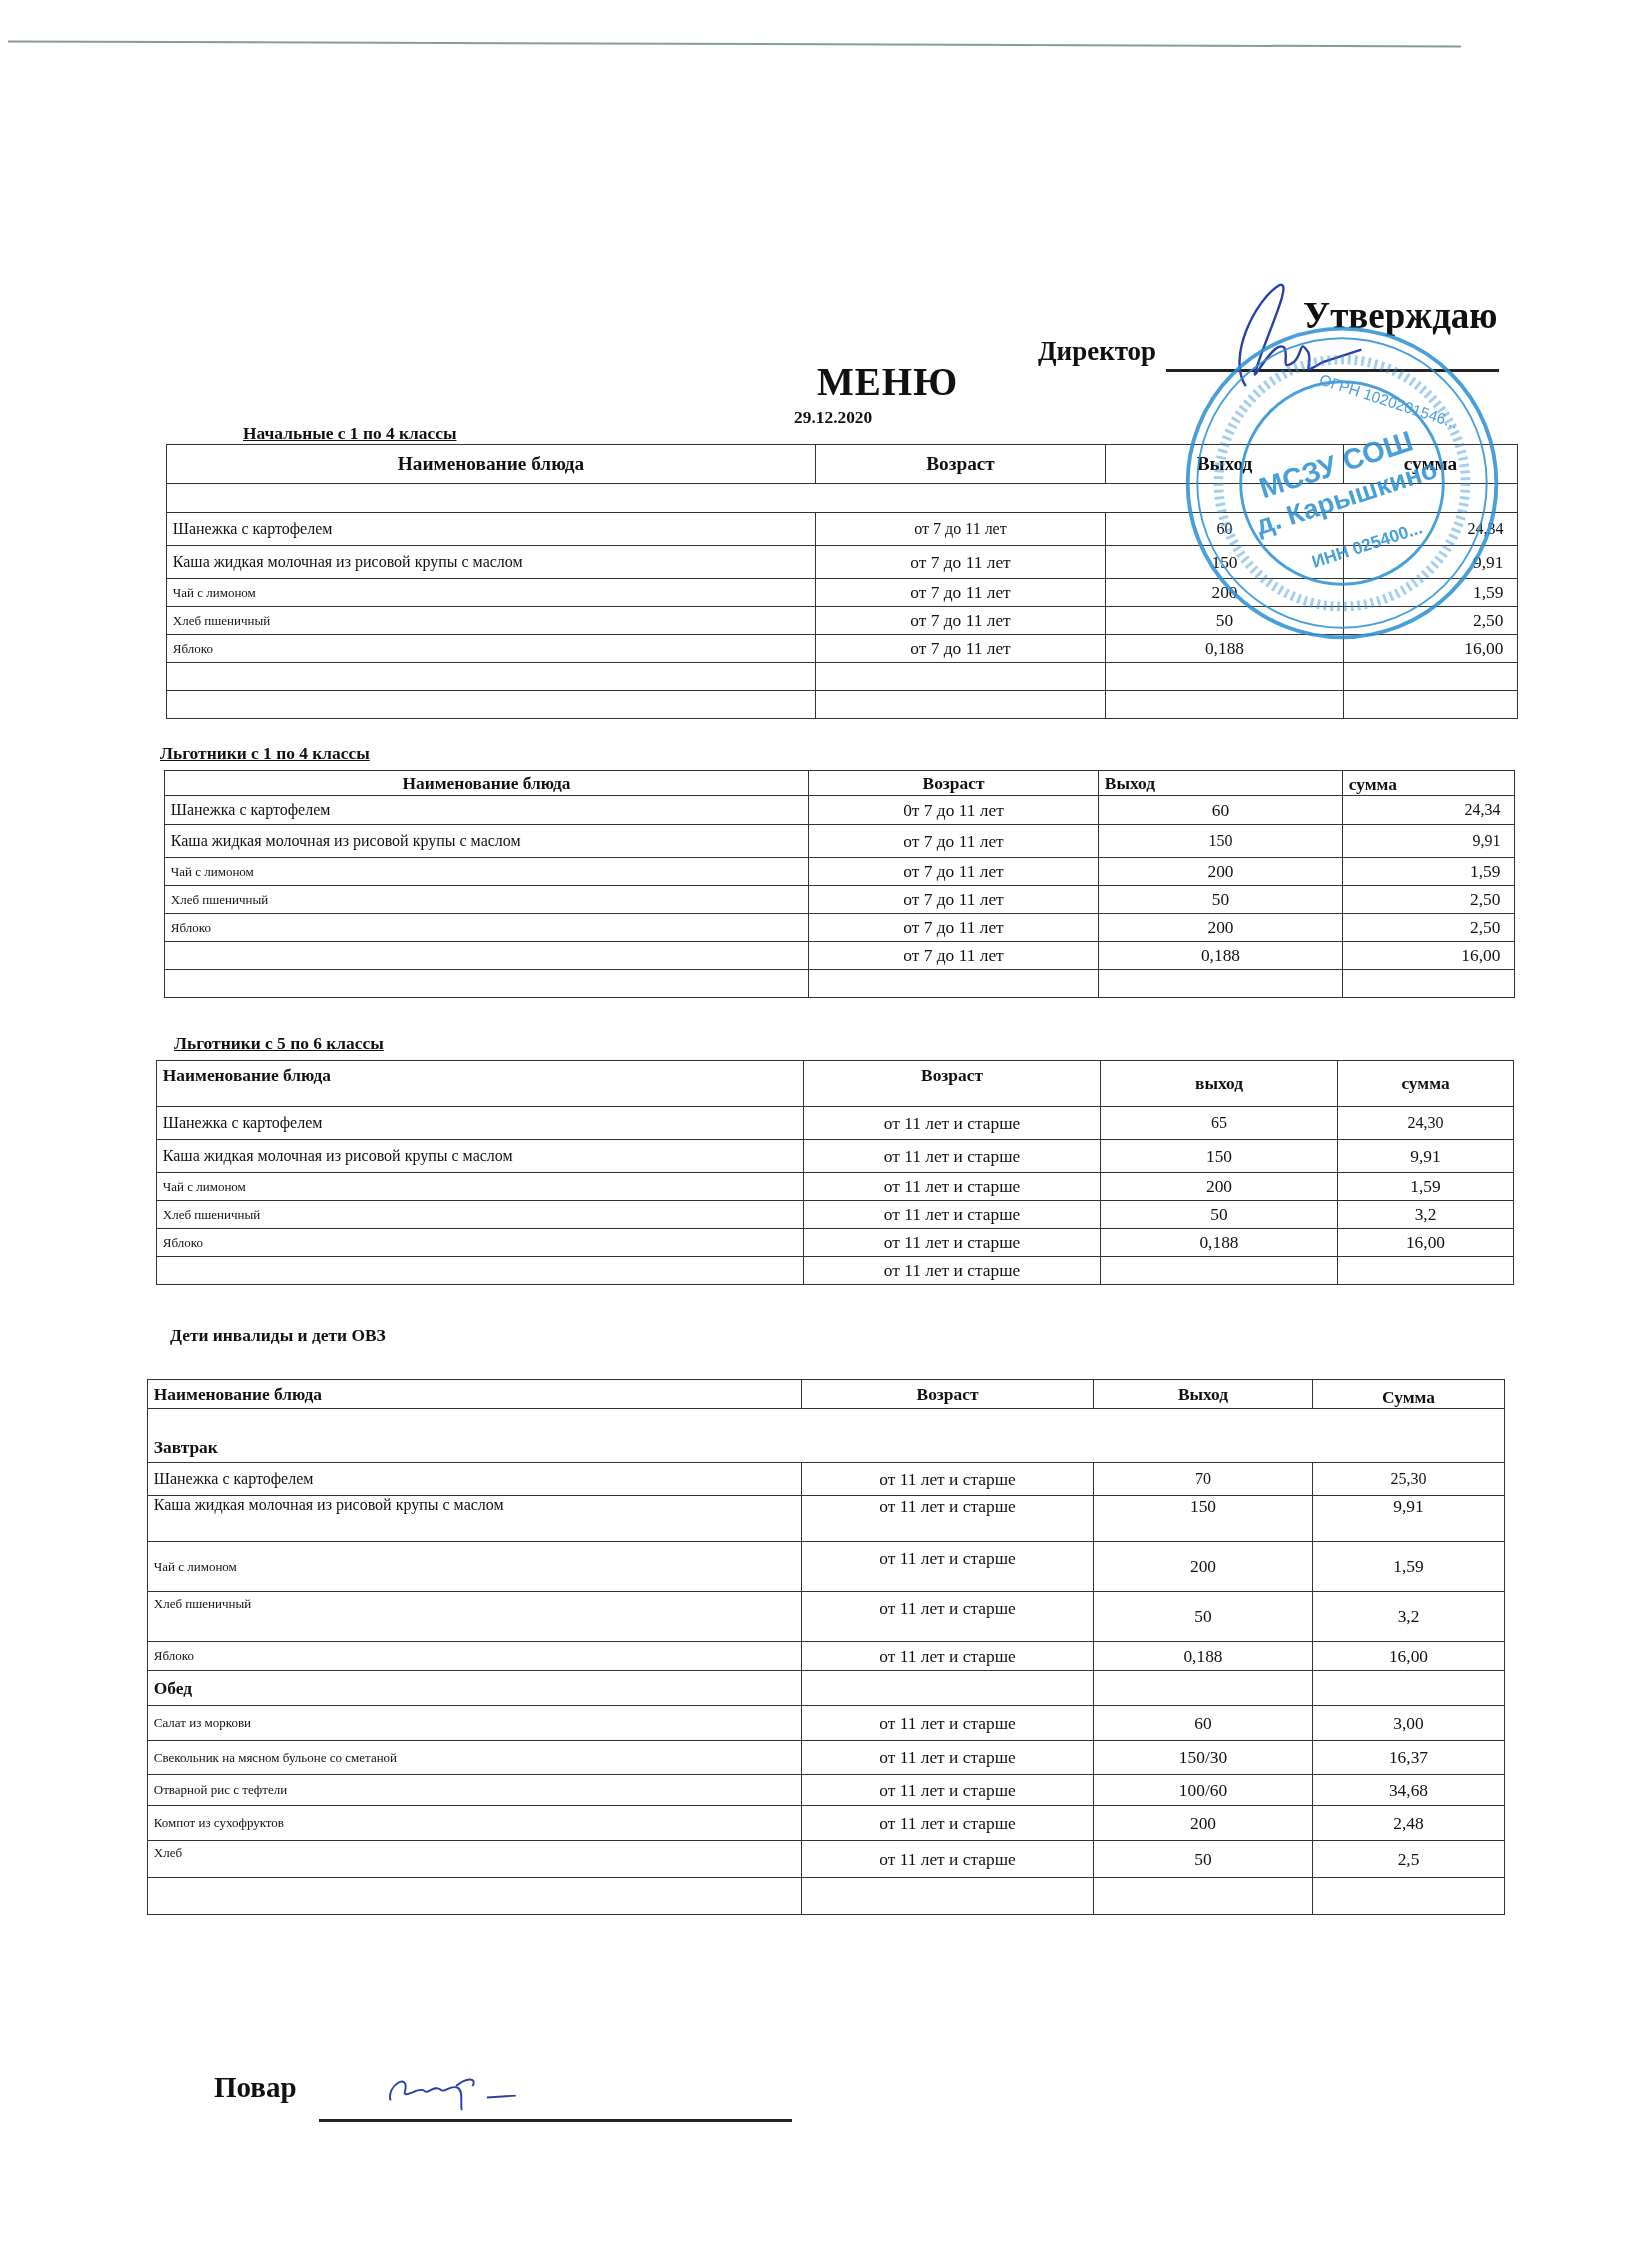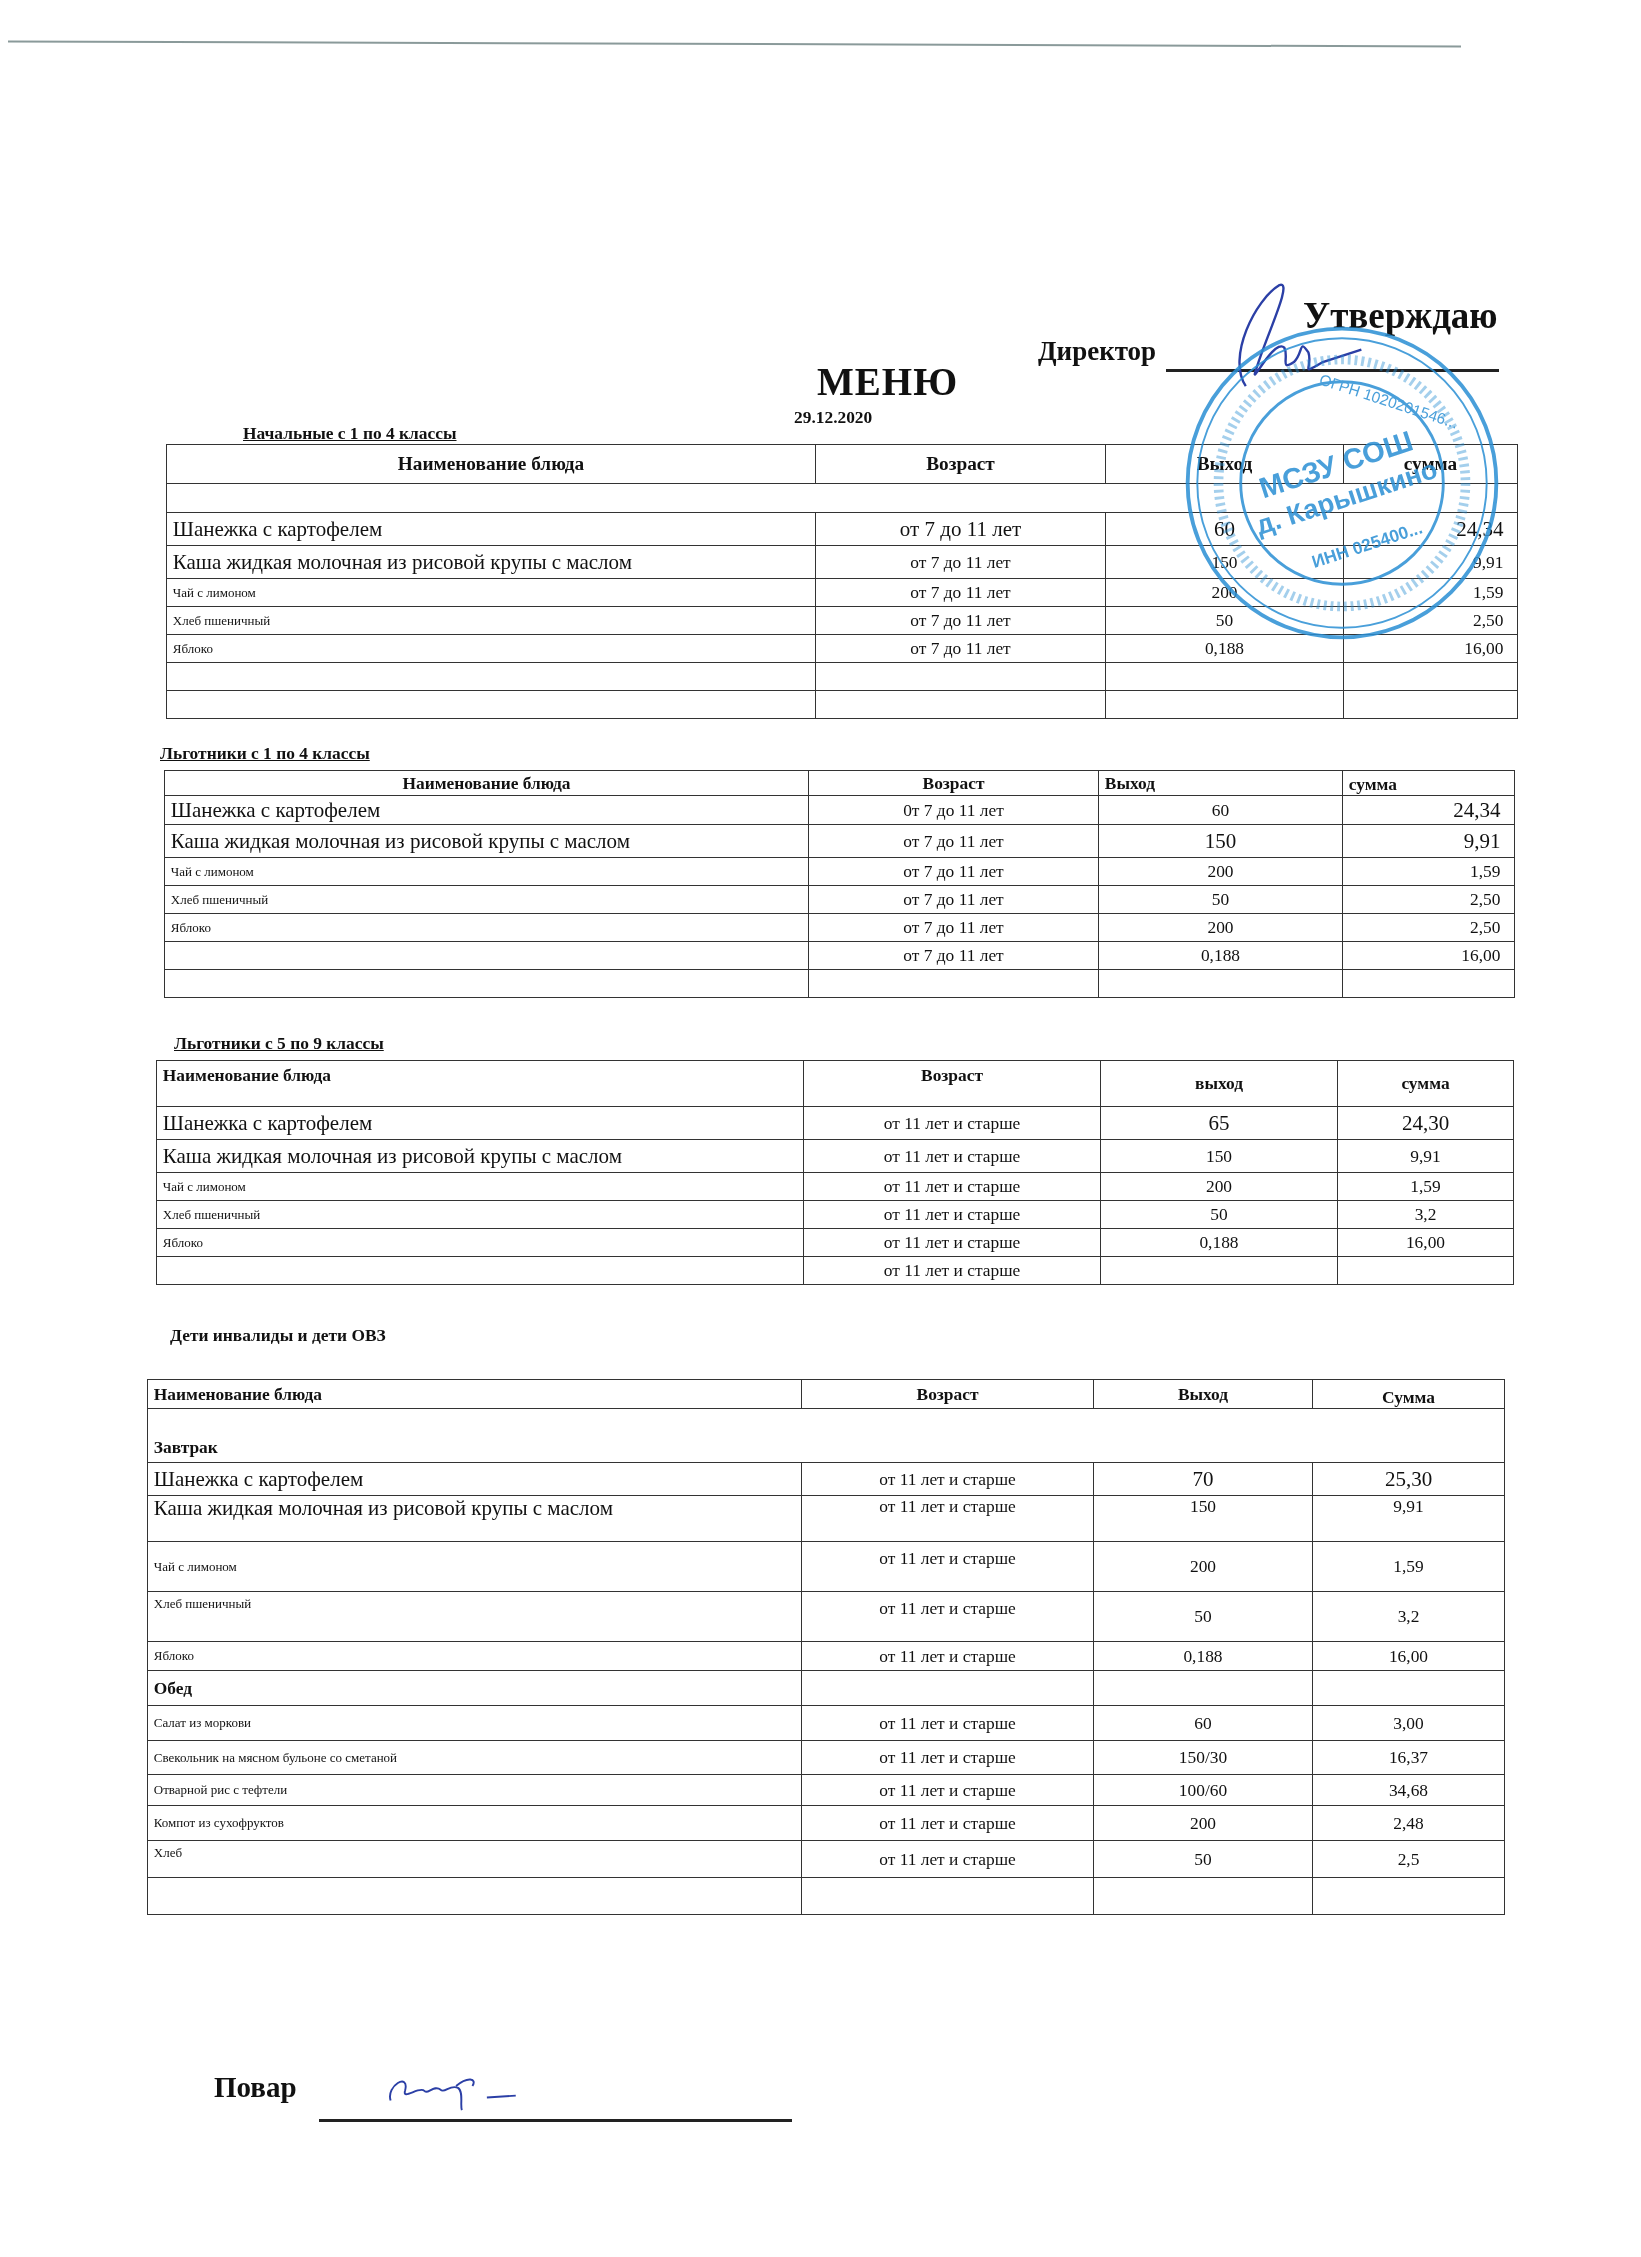--- a/index.html
+++ b/index.html
@@ -16,21 +16,21 @@
   .date { position: absolute; left: 794px; top: 407px; font-size: 17.4px; font-weight: bold; }
 
   .section-label { position: absolute; font-size: 17.4px; font-weight: bold; }
   .section-label.ul { text-decoration: underline; }
 
   table.menu { position: absolute; border-collapse: collapse; table-layout: fixed; }
   table.menu td, table.menu th { border: 1.5px solid #333; padding: 0 5.8px; overflow: hidden; white-space: nowrap; }
   table.menu th { font-weight: bold; font-size: 19.3px; }
   .c { text-align: center; }
   .r { text-align: right; padding-right: 13.5px !important; }
-  .lg { font-size: 21px; }
+  .lg { font-size: 16px; }
   .md { font-size: 17.4px; }
   .sm { font-size: 13px; margin-left: 24px; }
   .bold { font-weight: bold; }
   .valtop { vertical-align: top; }
 
   .stamp { position: absolute; left: 1178px; top: 319px; width: 328px; height: 328px; pointer-events: none; opacity: 0.85; }
 
   .cook { position: absolute; left: 214px; top: 2071px; font-size: 29px; font-weight: bold; }
   .cook-line { position: absolute; left: 319px; top: 2119px; width: 473px; height: 2.9px; background: #222; }
   .sig-cook { position: absolute; left: 381px; top: 2057px; width: 154px; height: 58px; }
@@ -166,21 +166,21 @@
   </tr>
   <tr style="height:28px">
     <td></td>
         <td></td>
         <td></td>
         <td></td>
   </tr>
 </tbody>
   </table>
 
-<div class="section-label ul" style="left:174px; top:1033px;">Льготники с 5 по 9 классы</div>
+<div class="section-label ul" style="left:174px; top:1033px;">Льготники с 5 по 6 классы</div>
 <table class="menu" style="left:156px; top:1060px; width:1357px;">
   <colgroup>
       <col style="width:647px">
       <col style="width:297px">
       <col style="width:237px">
       <col style="width:176px">
     </colgroup>
   <tbody>
       <tr style="height:46px">
     <th class="valtop" style="text-align:left; font-size:17.4px; padding-top:3.9px;">Наименование блюда</th>

